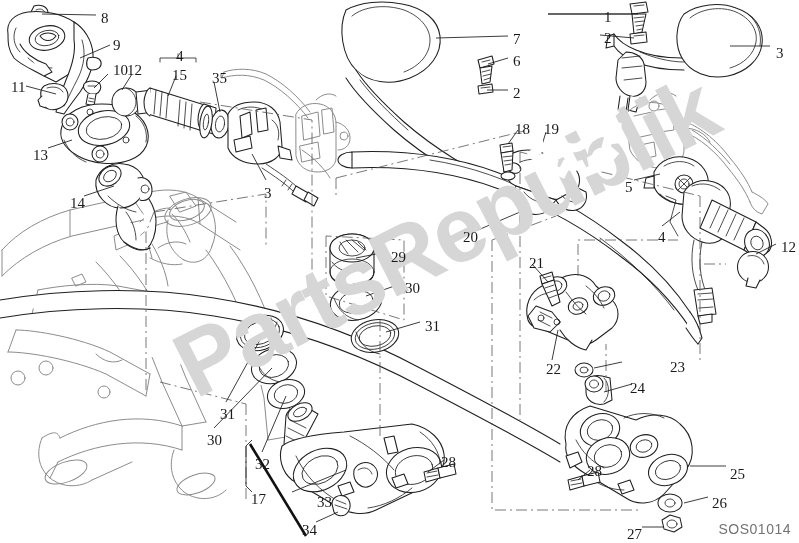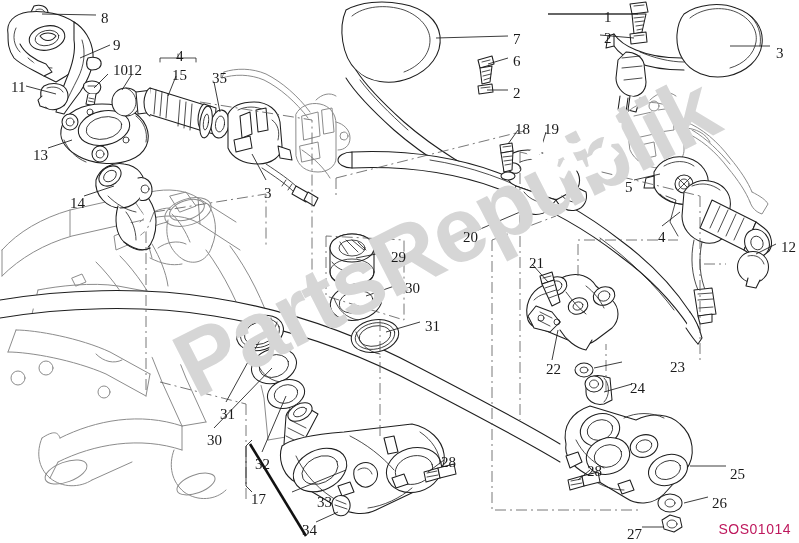--- a/index.html
+++ b/index.html
@@ -27,21 +27,21 @@
     line-height: 1;
     white-space: nowrap;
     user-select: none;
   }
   .code {
     position: absolute;
     right: 8px; bottom: 6px;
     font-family: "Liberation Sans", sans-serif;
     font-size: 14px;
     letter-spacing: .5px;
-    color: #be185d;
+    color: #737373;
   }
 </style>
 </head>
 <body>
 
 <div id="sheet">
 
   <svg id="art" viewBox="0 0 799 543" width="799" height="543">
     <defs>
       <style>

